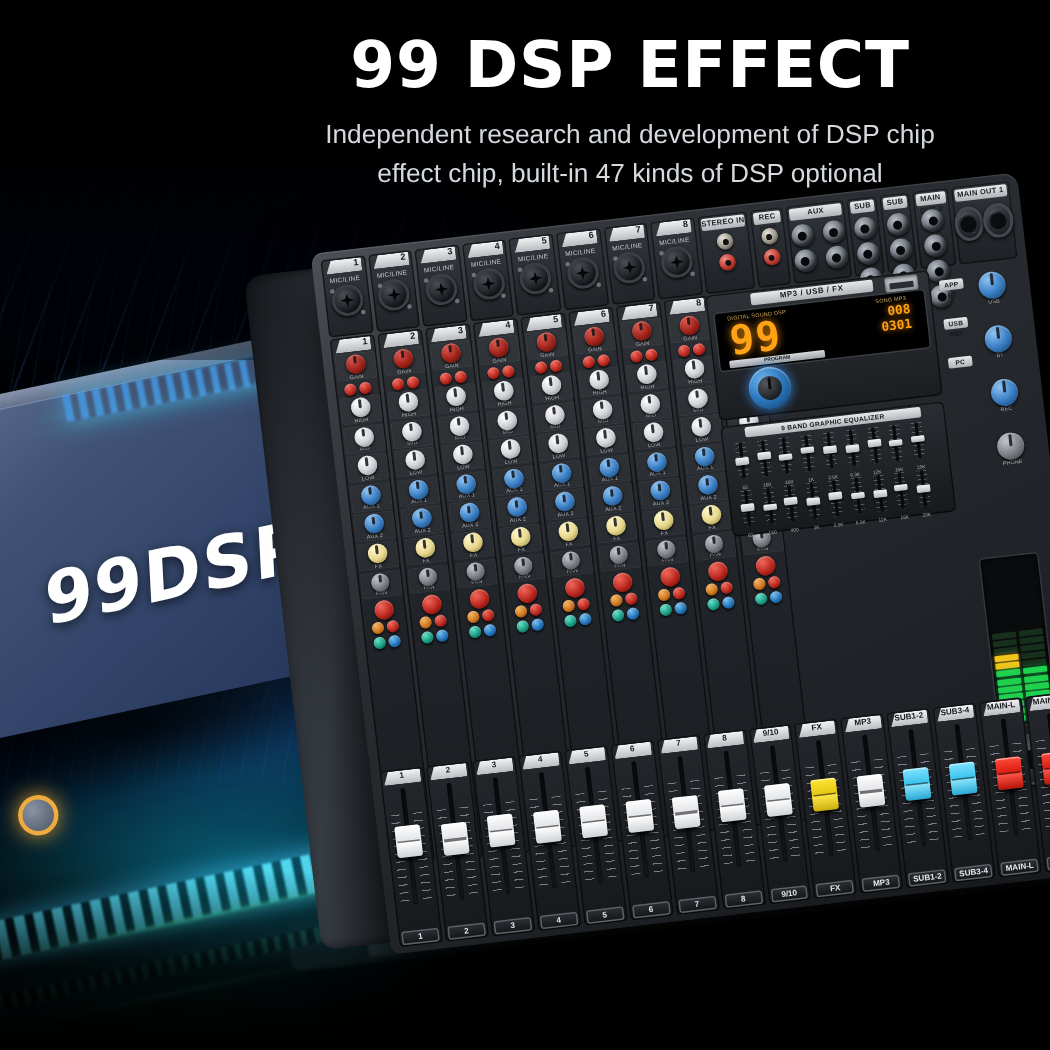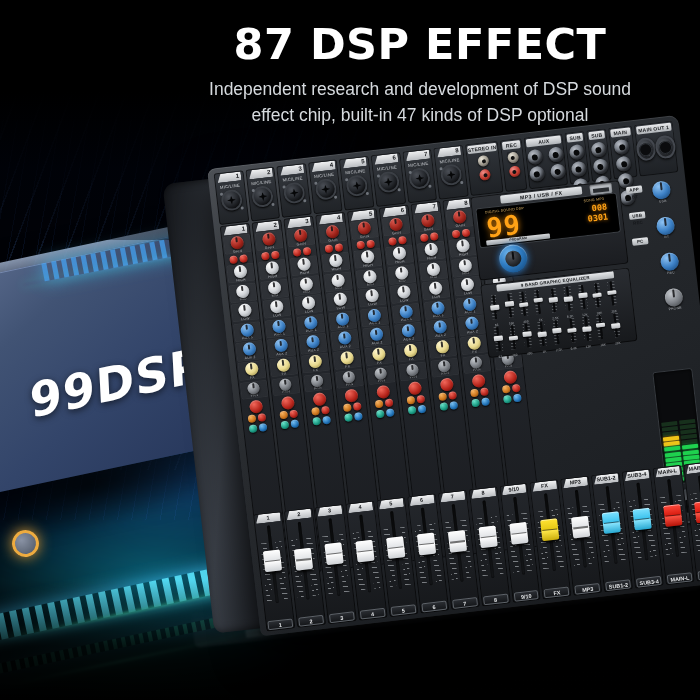--- a/index.html
+++ b/index.html
@@ -247,23 +247,23 @@
   <div class="trace t1"></div>
   <div class="ledbar b3"></div>
   <div class="trace t2"></div>
   <div class="goldring"></div>
   <div class="darkTopVeil"></div>
   <div class="darkRightVeil"></div>
   <div class="bottomVeil"></div>
 </div>
 
 <div id="headings">
-  <div id="title">87 DSP EFFECT</div>
+  <div id="title">99 DSP EFFECT</div>
   <div id="subtitle">
-    <div>Independent research and development of DSP sound</div>
+    <div>Independent research and development of DSP chip</div>
     <div>effect chip, built-in 47 kinds of DSP optional</div>
   </div>
 </div>
 
 <div id="mixerWrap">
   <div id="mixer">
     <div class="caseSide"></div>
     <div class="faceplate">
       <div class="faceSheen"></div>
 

